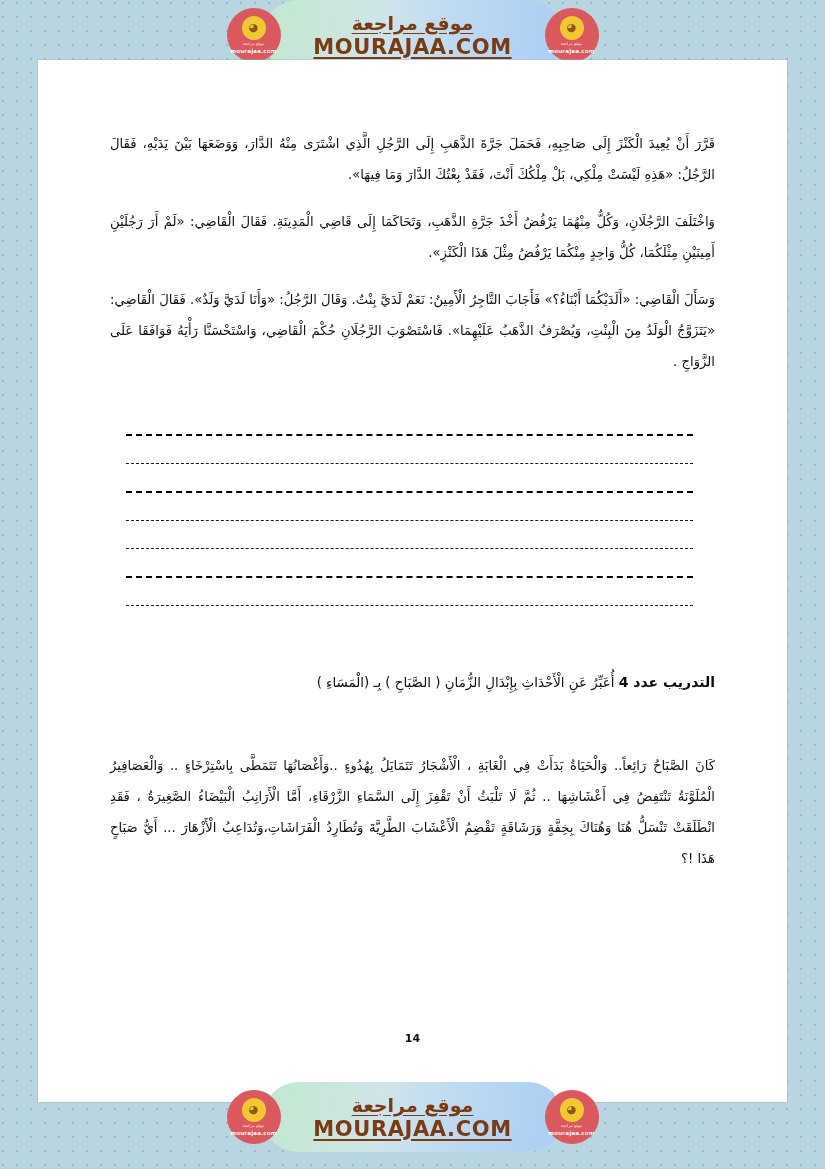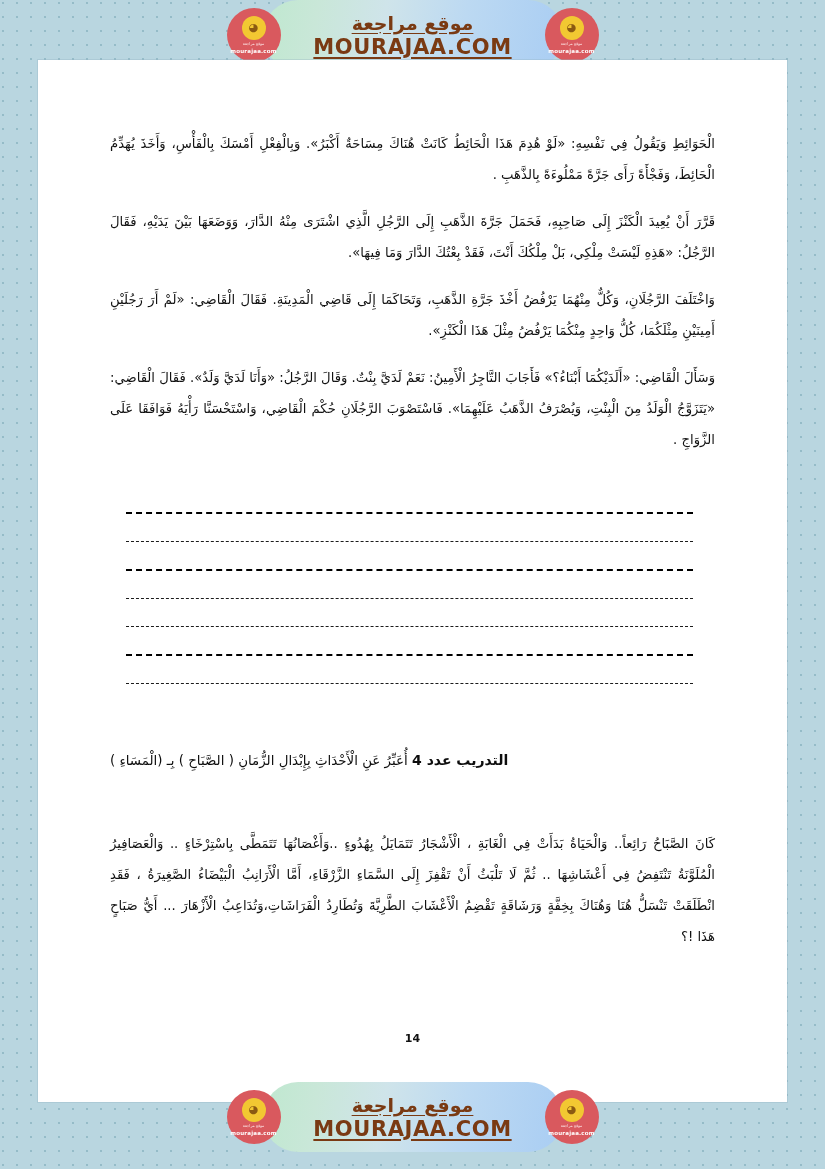--- a/index.html
+++ b/index.html
@@ -154,21 +154,21 @@
     border-bottom: 1px dashed #1c1c1c;
   }
   .answer-line.thick {
     border-bottom: 2px dashed #000000;
   }
 
   
   .exercise {
     margin-top: 62px;
     direction: rtl;
-    text-align: left;
+    text-align: right;
     font-size: 13.4px;
     line-height: 28px;
     color: #0d0d0d;
   }
   .exercise-label {
     font-weight: bold;
     font-size: 14px;
   }
 
   .block-final {
@@ -210,21 +210,20 @@
     </div>
 
   </div>
 </div>
 
 <div class="sheet">
 
   <div class="doc">
 
     <div class="block-story">
-      <p class="para">الْحَوَائِطِ وَيَقُولُ فِي نَفْسِهِ: «لَوْ هُدِمَ هَذَا الْحَائِطُ كَانَتْ هُنَاكَ مِسَاحَةٌ أَكْبَرُ». وَبِالْفِعْلِ أَمْسَكَ بِالْفَأْسِ، وَأَخَذَ يُهَدِّمُ الْحَائِطَ، وَفَجْأَةً رَأَى جَرَّةً مَمْلُوءَةً بِالذَّهَبِ .</p>
       <p class="para">قَرَّرَ أَنْ يُعِيدَ الْكَنْزَ إِلَى صَاحِبِهِ، فَحَمَلَ جَرَّةَ الذَّهَبِ إِلَى الرَّجُلِ الَّذِي اشْتَرَى مِنْهُ الدَّارَ، وَوَضَعَهَا بَيْنَ يَدَيْهِ، فَقَالَ الرَّجُلُ: «هَذِهِ لَيْسَتْ مِلْكِي، بَلْ مِلْكُكَ أَنْتَ، فَقَدْ بِعْتُكَ الدَّارَ وَمَا فِيهَا».</p>
       <p class="para">وَاخْتَلَفَ الرَّجُلَانِ، وَكُلٌّ مِنْهُمَا يَرْفُضُ أَخْذَ جَرَّةِ الذَّهَبِ، وَتَحَاكَمَا إِلَى قَاضِي الْمَدِينَةِ. فَقَالَ الْقَاضِي: «لَمْ أَرَ رَجُلَيْنِ أَمِينَيْنِ مِثْلَكُمَا، كُلُّ وَاحِدٍ مِنْكُمَا يَرْفُضُ مِثْلَ هَذَا الْكَنْزِ».</p>
       <p class="para">وَسَأَلَ الْقَاضِي: «أَلَدَيْكُمَا أَبْنَاءُ؟» فَأَجَابَ التَّاجِرُ الْأَمِينُ: نَعَمْ لَدَيَّ بِنْتٌ. وَقَالَ الرَّجُلُ: «وَأَنَا لَدَيَّ وَلَدٌ». فَقَالَ الْقَاضِي: «يَتَزَوَّجُ الْوَلَدُ مِنَ الْبِنْتِ، وَيُصْرَفُ الذَّهَبُ عَلَيْهِمَا». فَاسْتَصْوَبَ الرَّجُلَانِ حُكْمَ الْقَاضِي، وَاسْتَحْسَنَّا رَأْيَهُ فَوَافَقَا عَلَى الزَّوَاجِ .</p>
     </div>
 
     <div class="answer-lines">
       <div class="answer-line thick"></div>
       <div class="answer-line"></div>
       <div class="answer-line thick"></div>
       <div class="answer-line"></div>

